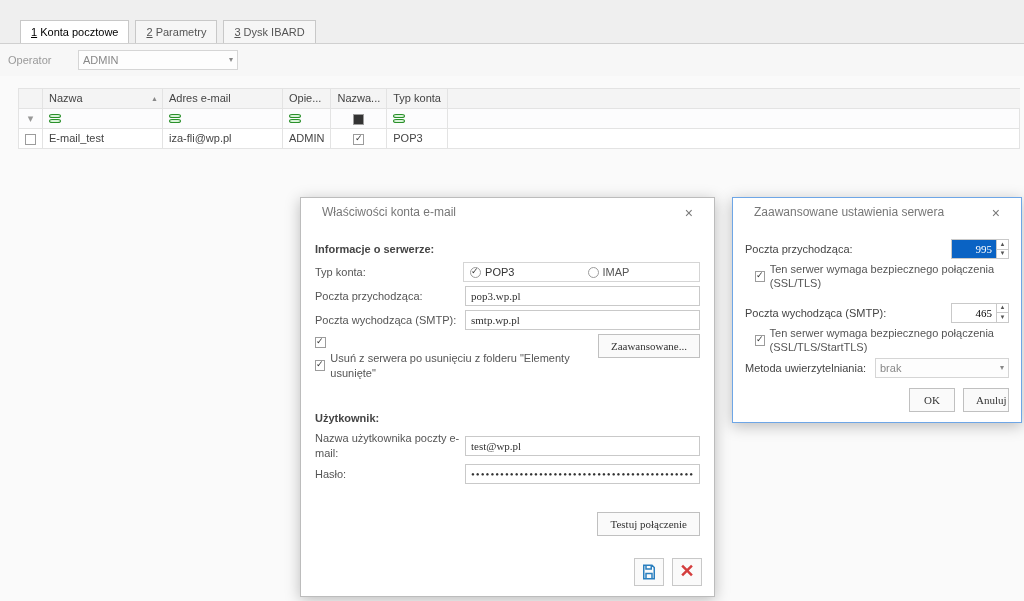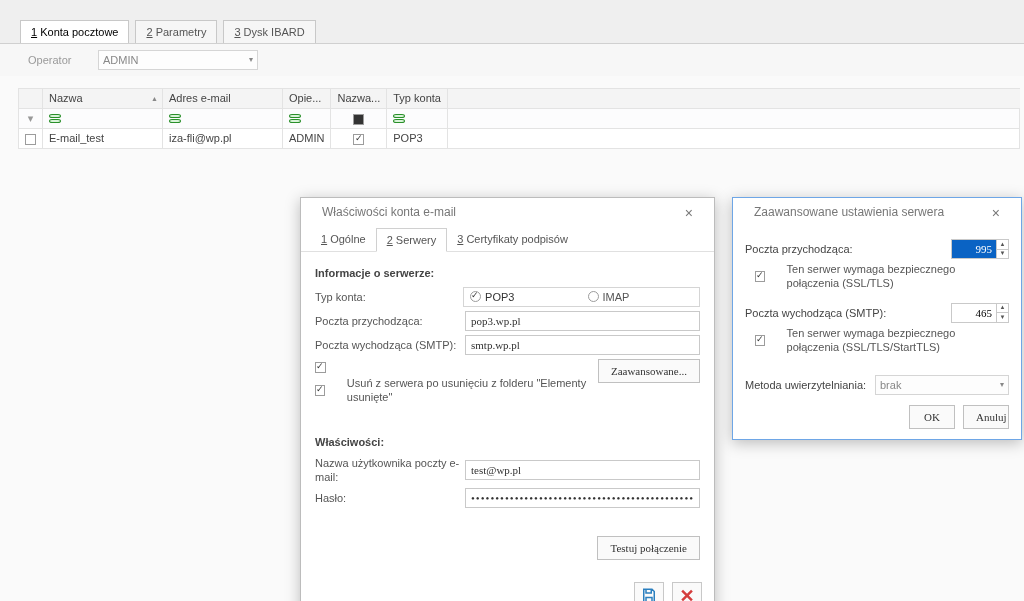--- a/index.html
+++ b/index.html
@@ -5,21 +5,21 @@
   html,body{margin:0;padding:0;width:1024px;height:601px;font:11px/1.3 "Segoe UI",Tahoma,Arial,sans-serif;color:#333;background:#fafafa;overflow:hidden}
   *,*::before,*::after{box-sizing:border-box}
 
   
   .top-tabs{display:flex;align-items:flex-end;padding:20px 0 0 20px;gap:6px;border-bottom:1px solid #d0d0d0;height:44px;background:#efefef}
   .top-tab{padding:4px 10px;border:1px solid #c8c8c8;border-bottom:none;background:#f6f6f6;color:#555;cursor:pointer}
   .top-tab.active{background:#fff;font-weight:400;color:#000;border-color:#c8c8c8}
   .top-tab u{text-decoration:underline}
 
   
-  .op-row{display:flex;align-items:center;gap:10px;padding:6px 28px;background:#f7f7f7;color:#9a9a9a}
+  .op-row{display:flex;align-items:center;gap:10px;padding:6px 8px;background:#f7f7f7;color:#9a9a9a}
   .op-row .lbl{width:60px}
   .combo{display:flex;align-items:center;border:1px solid #d5d5d5;background:#fdfdfd;height:20px;padding:0 4px;color:#888}
   .combo.w1{width:160px}
   .combo.w2{width:190px}
   .combo .car{margin-left:auto;font-size:8px}
 
   
   .grid-wrap{padding:12px 0 0 18px}
   .grid{width:calc(100% - 4px);border-collapse:collapse;background:#fff}
   .grid th,.grid td{border:1px solid #e3e3e3;padding:2px 6px;height:20px;text-align:left;font-weight:400;color:#444;white-space:nowrap}
@@ -43,21 +43,21 @@
   .dlg-tab{padding:4px 10px;color:#555;cursor:pointer}
   .dlg-tab.active{border:1px solid #d0d0d0;border-bottom:1px solid #fff;margin-bottom:-1px;background:#fff}
   .dlg-body{padding:10px 14px 12px}
   .sec-head{font-weight:700;color:#444;margin:4px 0 6px}
   .frow{display:flex;align-items:center;margin:4px 0}
   .flbl{width:150px;color:#555}
   .tin{flex:1;height:20px;border:1px solid #c9c9c9;background:#fff;padding:0 5px;font:11px "Segoe UI";color:#333}
   .radio-row{display:flex;align-items:center;border:1px solid #d5d5d5;height:20px;width:240px}
   .radio-row label{display:flex;align-items:center;gap:4px;flex:1;padding:0 6px;font-size:11px;color:#555}
   .radio-row label.sel{color:#333}
-  .chk-row{display:flex;align-items:center;gap:22px;margin:3px 0;color:#555}
+  .chk-row{display:flex;align-items:center;gap:5px;margin:3px 0;color:#555}
   .btn{height:24px;padding:0 12px;border:1px solid #c0c0c0;background:#fafafa;cursor:pointer;font:11px "Segoe UI";color:#333}
   .right{margin-left:auto}
   .footer-btns{display:flex;gap:8px;justify-content:flex-end;padding:6px 12px 10px}
   .icon-btn{width:30px;height:28px;border:1px solid #c8c8c8;display:flex;align-items:center;justify-content:center;background:#fafafa;cursor:pointer}
   .icon-save svg{width:18px;height:18px}
   .icon-cancel{color:#d43d3d;font-size:18px;font-weight:700}
 
   
   .dlg.adv{border:1px solid #6ea6e6}
   .adv .dlg-body{padding:8px 12px 10px}
@@ -124,25 +124,20 @@
     </tr>
   </tbody>
 </table>
 </div>
 
 <div class="dlg" style="left:300px;top:197px;width:415px">
   <div class="dlg-title">
     <span>Właściwości konta e-mail</span>
     <span class="x">×</span>
   </div>
-  <div class="dlg-tabs">
-    <div class="dlg-tab"><u>1</u> <span>Ogólne</span></div>
-    <div class="dlg-tab active"><u>2</u> <span>Serwery</span></div>
-    <div class="dlg-tab"><u>3</u> <span>Certyfikaty podpisów</span></div>
-  </div>
   <div class="dlg-body">
     <div class="sec-head">Informacje o serwerze:</div>
     <div class="frow">
       <span class="flbl">Typ konta:</span>
       <div class="radio-row">
         <label class="sel">
             <span class="chk on" style="border-radius:50%"></span>
             <span>POP3</span>
           </label>
         <label>
@@ -165,21 +160,21 @@
             <span class="chk on"></span>
           </div>
         <div class="chk-row">
             <span class="chk on"></span>
             <span>Usuń z serwera po usunięciu z folderu "Elementy usunięte"</span>
           </div>
       </div>
       <button class="btn" style="align-self:flex-start">Zaawansowane...</button>
     </div>
 
-    <div class="sec-head" style="margin-top:28px">Właściwości:</div>
+    <div class="sec-head" style="margin-top:28px">Użytkownik:</div>
     <div class="frow">
       <span class="flbl">Nazwa użytkownika poczty e-mail:</span>
       <input class="tin" value="test@wp.pl" style="">
     </div>
     <div class="frow">
       <span class="flbl">Hasło:</span>
       <input class="tin" style="letter-spacing: 1px;" value="••••••••••••••••••••••••••••••••••••••••••••••••••••••••">
     </div>
 
     <div class="frow" style="margin-top:28px">
@@ -227,21 +222,21 @@
             <span>▲</span>
             <span>▼</span>
           </div>
       </div>
     </div>
     <div class="chk-row">
         <span class="chk on"></span>
         <span>Ten serwer wymaga bezpiecznego połączenia (SSL/TLS/StartTLS)</span>
       </div>
 
-    <div class="adv-row" style="margin-top:21px">
+    <div class="adv-row" style="margin-top:4px">
       <span class="adv-lbl" style="flex:0 0 130px">Metoda uwierzytelniania:</span>
       <div class="combo" style="flex:1">
           <span>brak</span>
           <span class="car">▾</span>
         </div>
     </div>
 
     <div class="adv-foot">
       <button class="btn">OK</button>
       <button class="btn">Anuluj</button>

